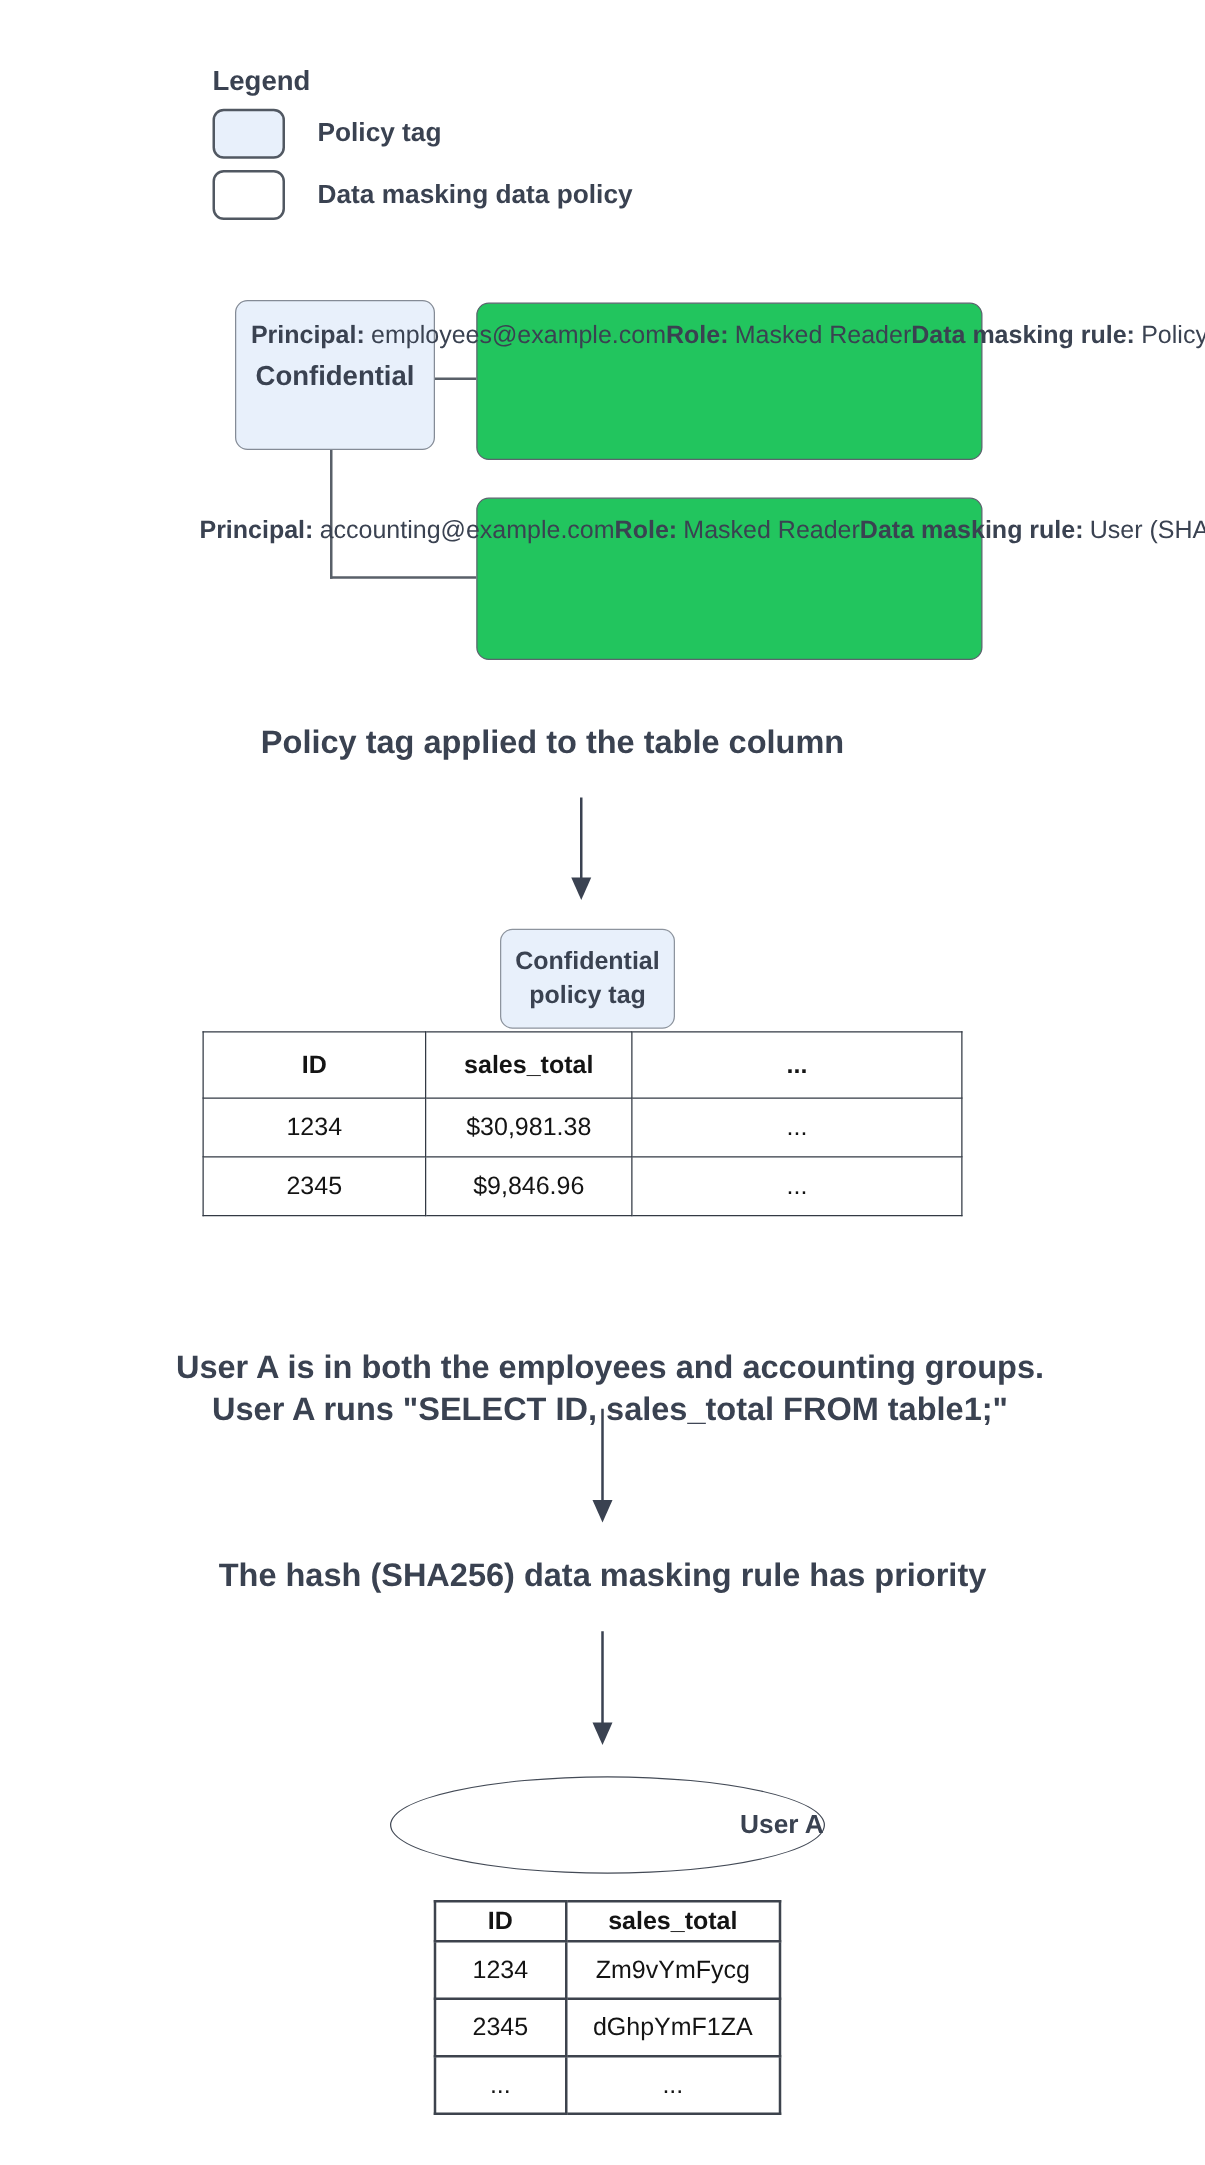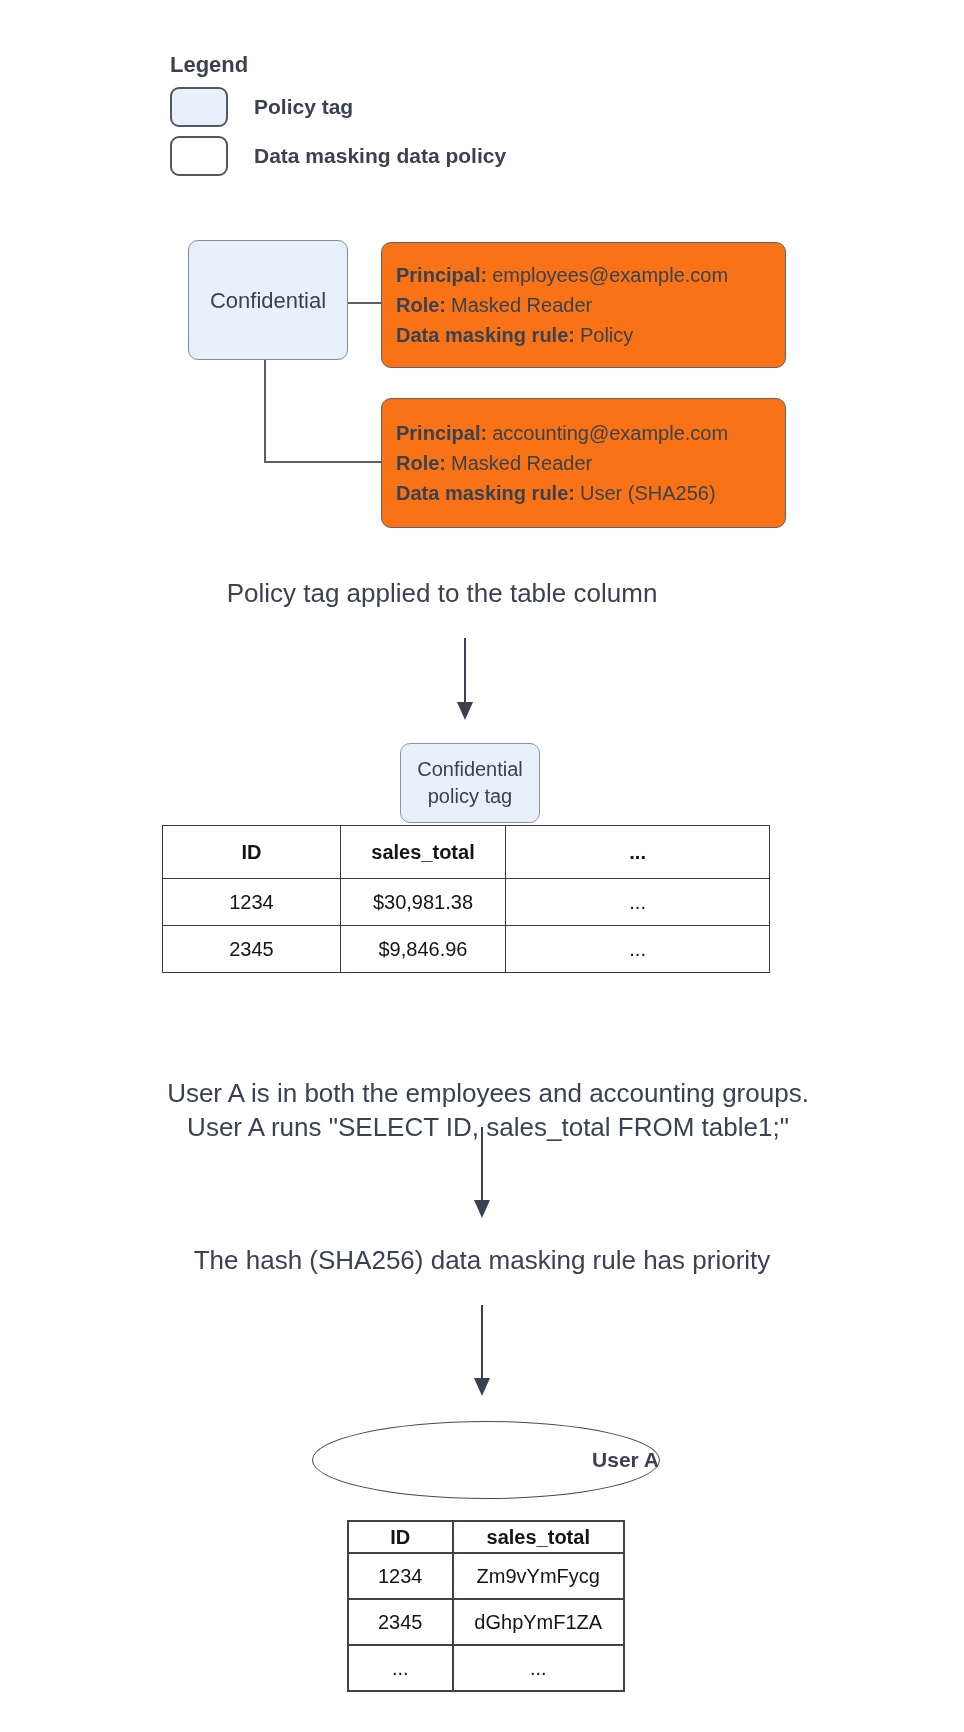--- a/index.html
+++ b/index.html
@@ -13,34 +13,34 @@
   .legend-title{font-size:22px;font-weight:bold;color:#3a4251;}
   .legend-row{display:flex;align-items:center;margin-top:9px;}
   .swatch{width:58px;height:40px;border:2px solid #515862;border-radius:9px;box-sizing:border-box;flex:0 0 auto;}
   .swatch.blue{background:#e8f0fb;}
   .swatch.white{background:#ffffff;}
   .legend-label{font-size:21px;font-weight:bold;color:#3a4251;margin-left:26px;}
 
   
   .node-blue{background:#e8f0fb;border:1.5px solid #848b96;border-radius:10px;box-sizing:border-box;
     display:flex;align-items:center;justify-content:center;text-align:center;}
-  .node-blue .node-label{font-size:22px;font-weight:normal;color:#3a4251;line-height:27px;}
-  .policy-box{background:#f97316;border:1.5px solid #5c636e;border-radius:10px;box-sizing:border-box;
-    display:flex;flex-direction:column;justify-content:center;padding:10px 14px;}
+  .node-blue .node-label{font-size:22px;font-weight:bold;color:#3a4251;line-height:27px;}
+  .policy-box{background:#22c55e;border:1.5px solid #5c636e;border-radius:10px;box-sizing:border-box;
+    display:flex;flex-direction:row;justify-content:center;padding:10px 14px;}
   .policy-line{font-size:20px;line-height:30px;color:#3a4251;white-space:nowrap;}
   .policy-line b{margin-right:5px;}
 
   
   .line{background:#596069;}
   .arrow-line{position:absolute;width:2px;background:#3a4251;}
   .arrow-head{position:absolute;width:0;height:0;border-left:8px solid transparent;
     border-right:8px solid transparent;border-top:18px solid #3a4251;}
 
   
-  .caption{font-size:26px;font-weight:normal;color:#3a4251;text-align:center;line-height:34px;}
+  .caption{font-size:26px;font-weight:bold;color:#3a4251;text-align:center;line-height:34px;}
 
   
   table{border-collapse:collapse;background:#ffffff;}
   .tbl1{width:608px;}
   .tbl1 th,.tbl1 td{border:1px solid #333a44;text-align:center;color:#141414;font-size:20px;padding:0;}
   .tbl1 th{font-weight:bold;height:52px;}
   .tbl1 td{height:46px;}
   .tbl1 .c0{width:178px;}
   .tbl1 .c1{width:165px;}
   .tbl1 .c2{width:265px;}

